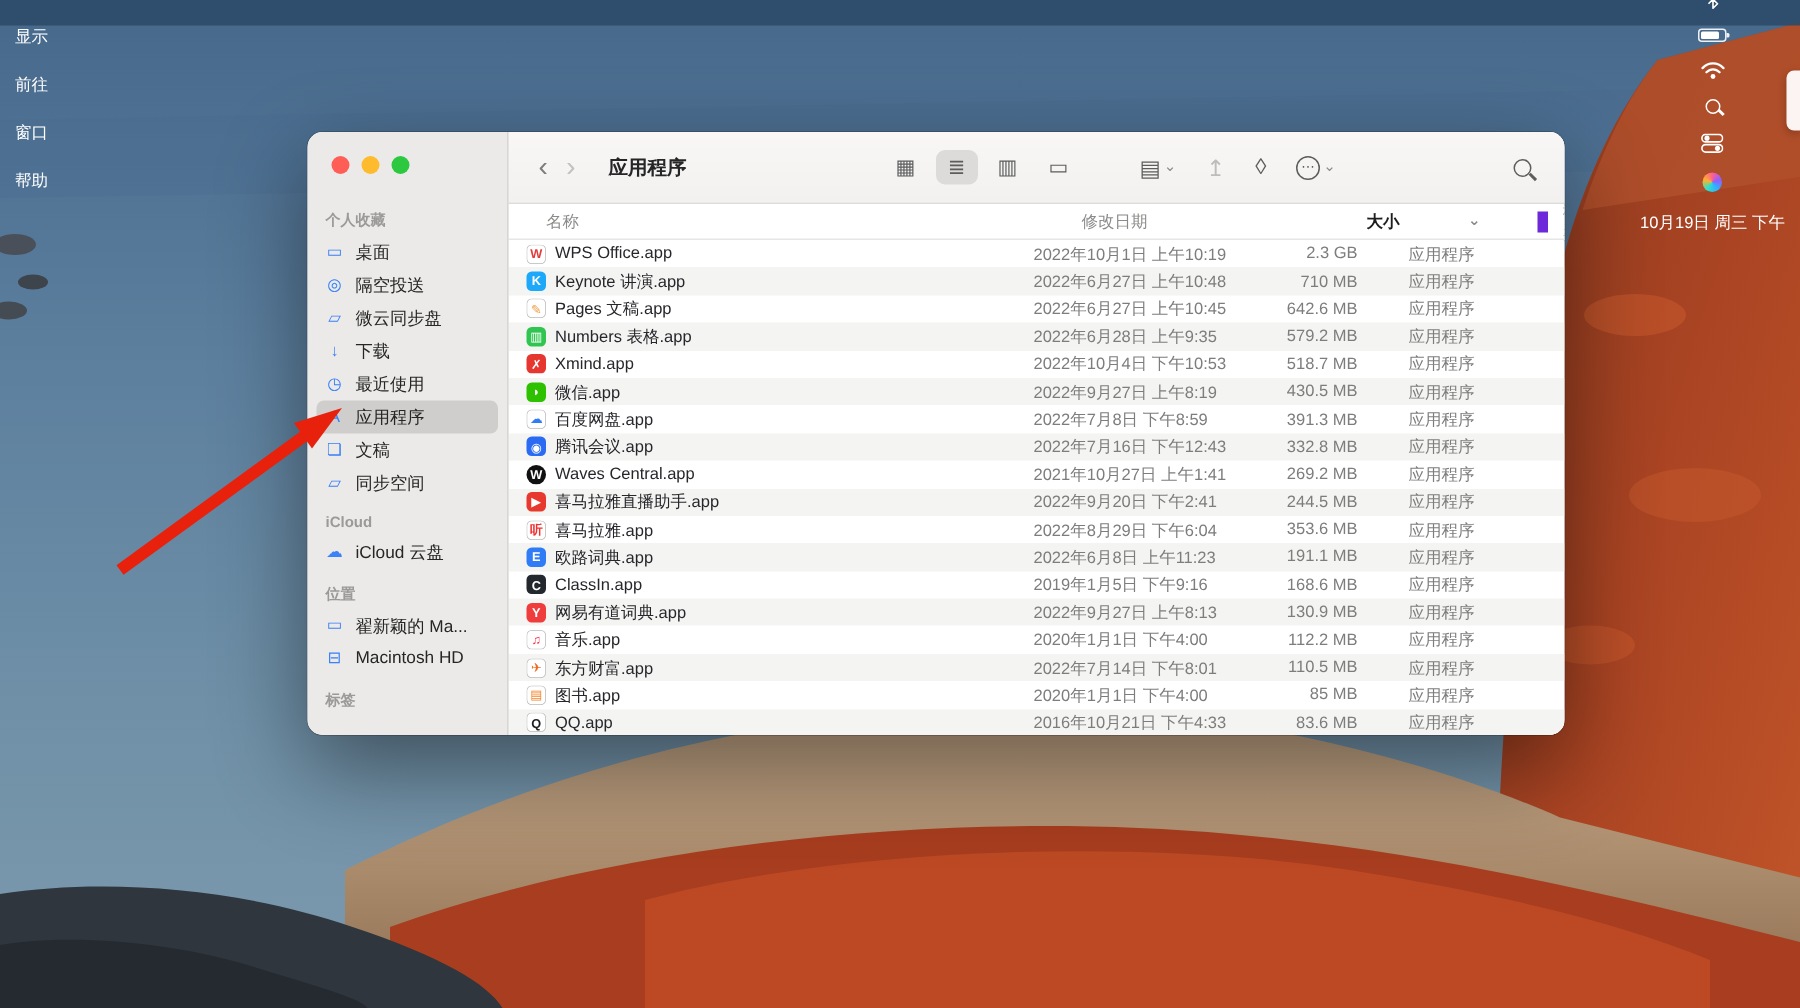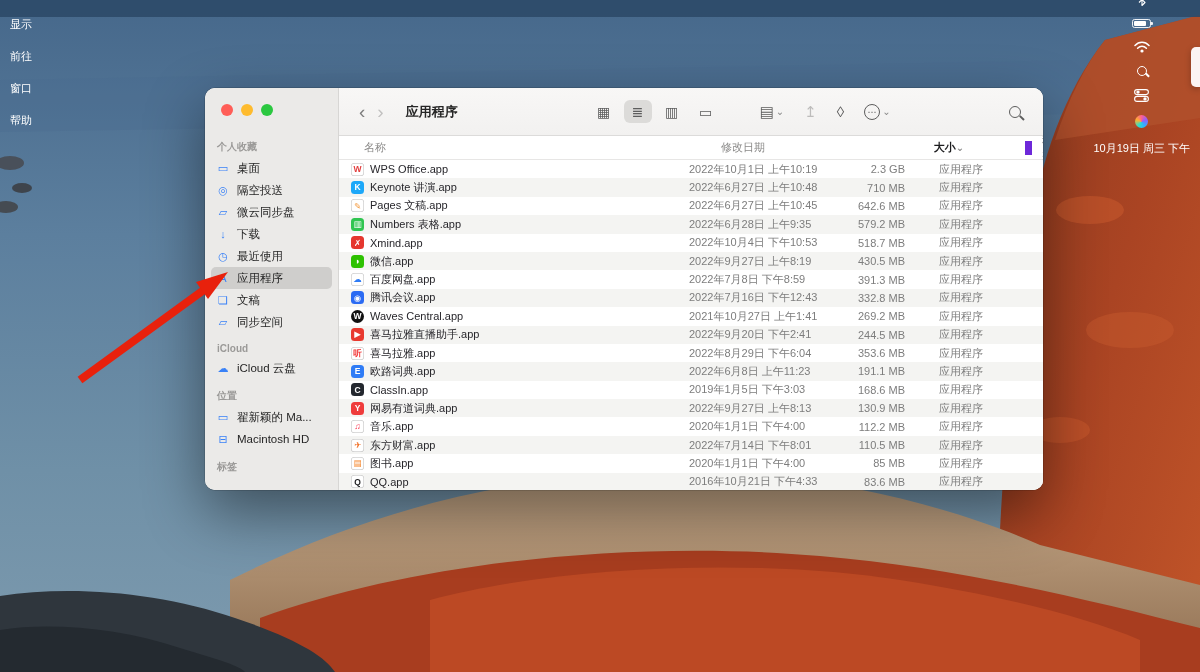--- a/index.html
+++ b/index.html
@@ -63,21 +63,21 @@
   .chev { font-size:10px; color:#8a8a8a; }
   .more-c { width:16px; height:16px; border:1.4px solid #5d5d5d; border-radius:50%;
     display:flex; align-items:center; justify-content:center; font-size:9px; letter-spacing:.5px; }
   .mag { width:12px; height:12px; border:1.7px solid #5d5d5d; border-radius:50%; position:relative; margin-left:auto; margin-right:8px; }
   .mag::after { content:""; position:absolute; width:6px; height:1.7px; background:#5d5d5d; transform:rotate(45deg); right:-5px; bottom:-2px; }
 
   
   .lhead, .frow { display:grid; grid-template-columns:350px 158px 82px 1fr; align-items:center; }
   .lhead { height:24px; flex:none; font-size:11px; color:#8c8b8a; border-bottom:1px solid #e7e6e5; background:#fff;gap:32px; }
   .h-name { padding-left:25px; }
-  .h-size { font-weight:bold; color:#1d1d1f; display:flex; align-items:center; justify-content:center; padding-right:6px; }
+  .h-size { font-weight:bold; color:#1d1d1f; display:flex; align-items:center; justify-content:space-between; padding-right:6px; }
   .h-kind { padding-left:10px; border-left:7px solid #6d28d9; height:14px; display:flex; align-items:center; }
   .filelist { flex:1; overflow:hidden; }
   .frow { height:18.4px; font-size:11px; color:#27262b; }
   .frow.alt { background:#f4f4f2; }
   .c-name { display:flex; align-items:center; padding-left:12px; white-space:nowrap; overflow:hidden; }
   .app-ic { width:13px; height:13px; border-radius:3.5px; display:inline-flex; align-items:center; justify-content:center;
     font-size:8.5px; font-weight:bold; margin-right:6px; flex:none; line-height:1; }
   .app-ic.brd { box-shadow:inset 0 0 0 .5px rgba(0,0,0,.28); }
   .app-ic.circ { border-radius:50%; }
   .c-date, .c-kind, .c-size { color:#7d7d7d; white-space:nowrap; }
@@ -400,21 +400,21 @@
           </div>
           <div class="c-date">2022年6月8日 上午11:23</div>
           <div class="c-size">191.1 MB</div>
           <div class="c-kind">应用程序</div>
         </div>
         <div class="frow">
           <div class="c-name">
             <span class="app-ic" style="background: rgb(35, 39, 46); color: rgb(255, 255, 255);">C</span>
             <span>ClassIn.app</span>
           </div>
-          <div class="c-date">2019年1月5日 下午3:03</div>
+          <div class="c-date">2019年1月5日 下午9:16</div>
           <div class="c-size">168.6 MB</div>
           <div class="c-kind">应用程序</div>
         </div>
         <div class="frow alt">
           <div class="c-name">
             <span class="app-ic" style="background: rgb(239, 60, 60); color: rgb(255, 255, 255);">Y</span>
             <span>网易有道词典.app</span>
           </div>
           <div class="c-date">2022年9月27日 上午8:13</div>
           <div class="c-size">130.9 MB</div>

